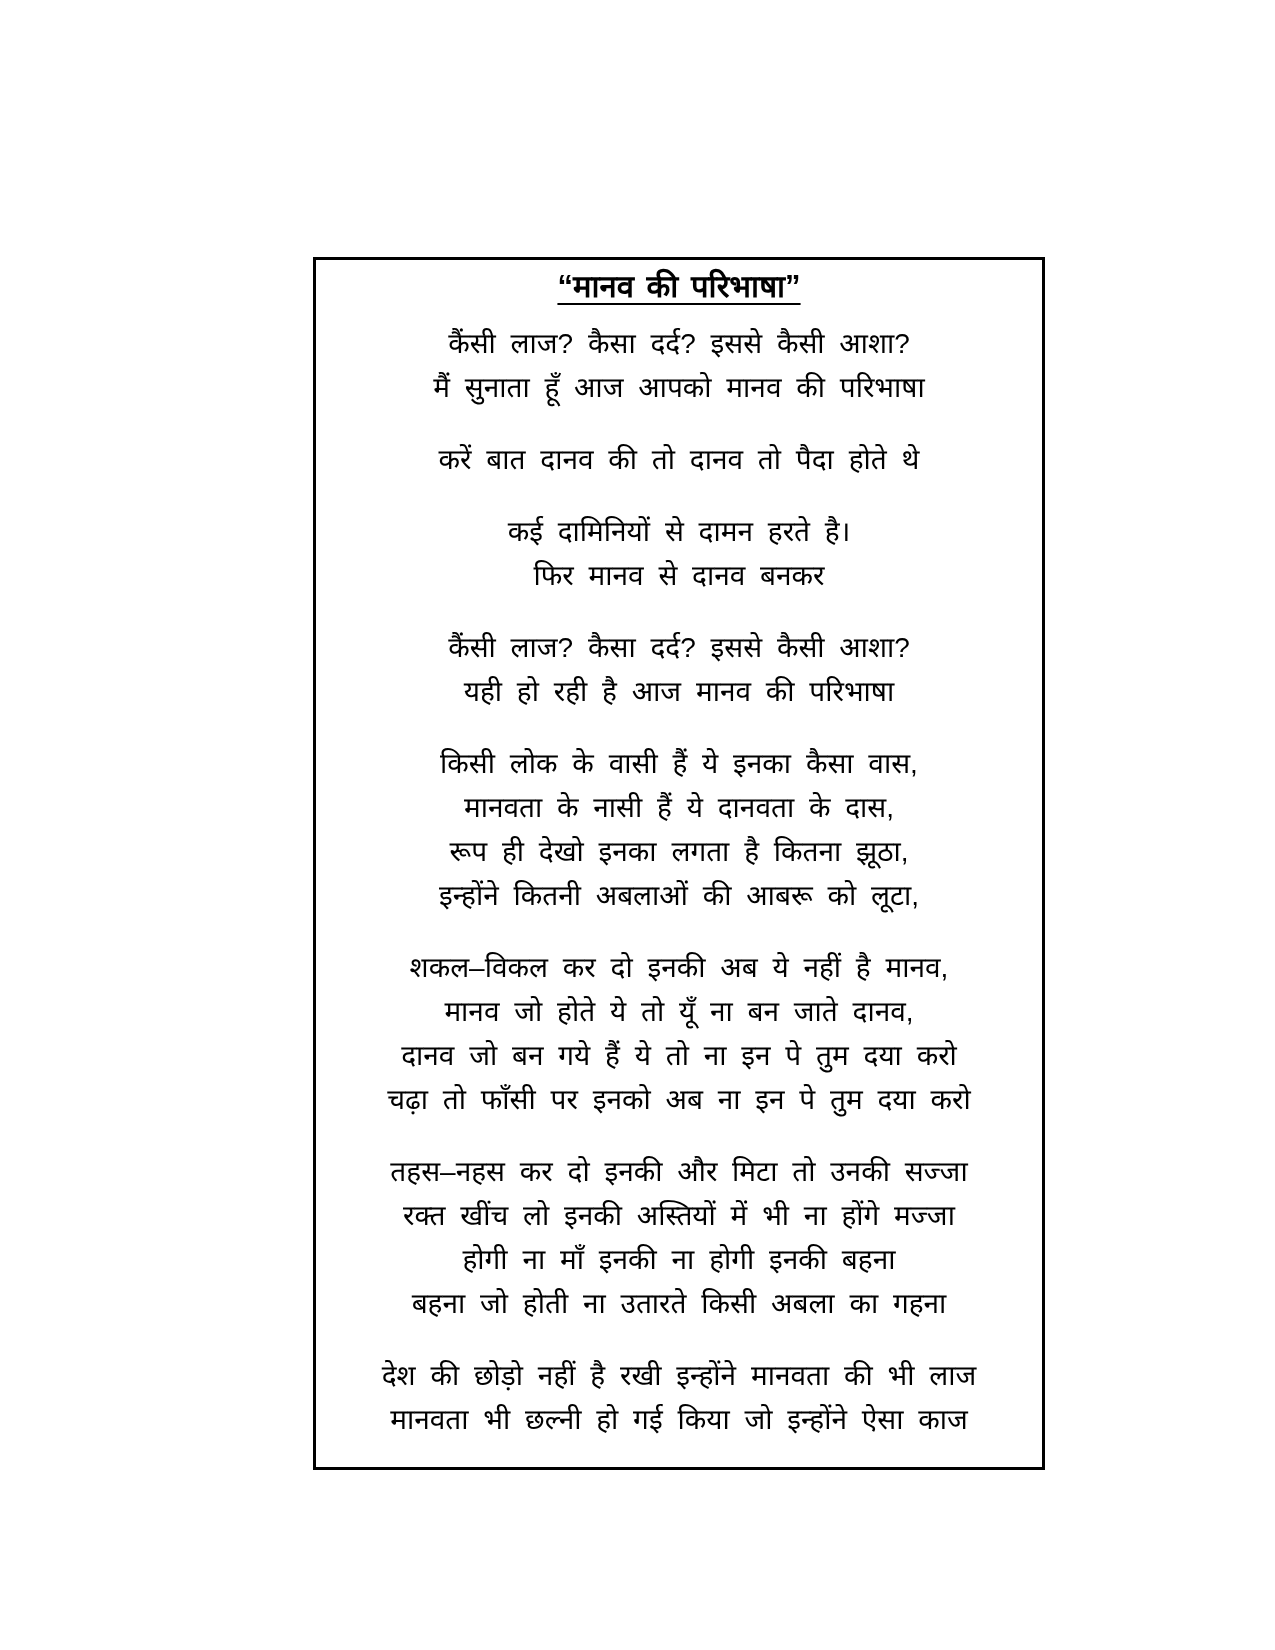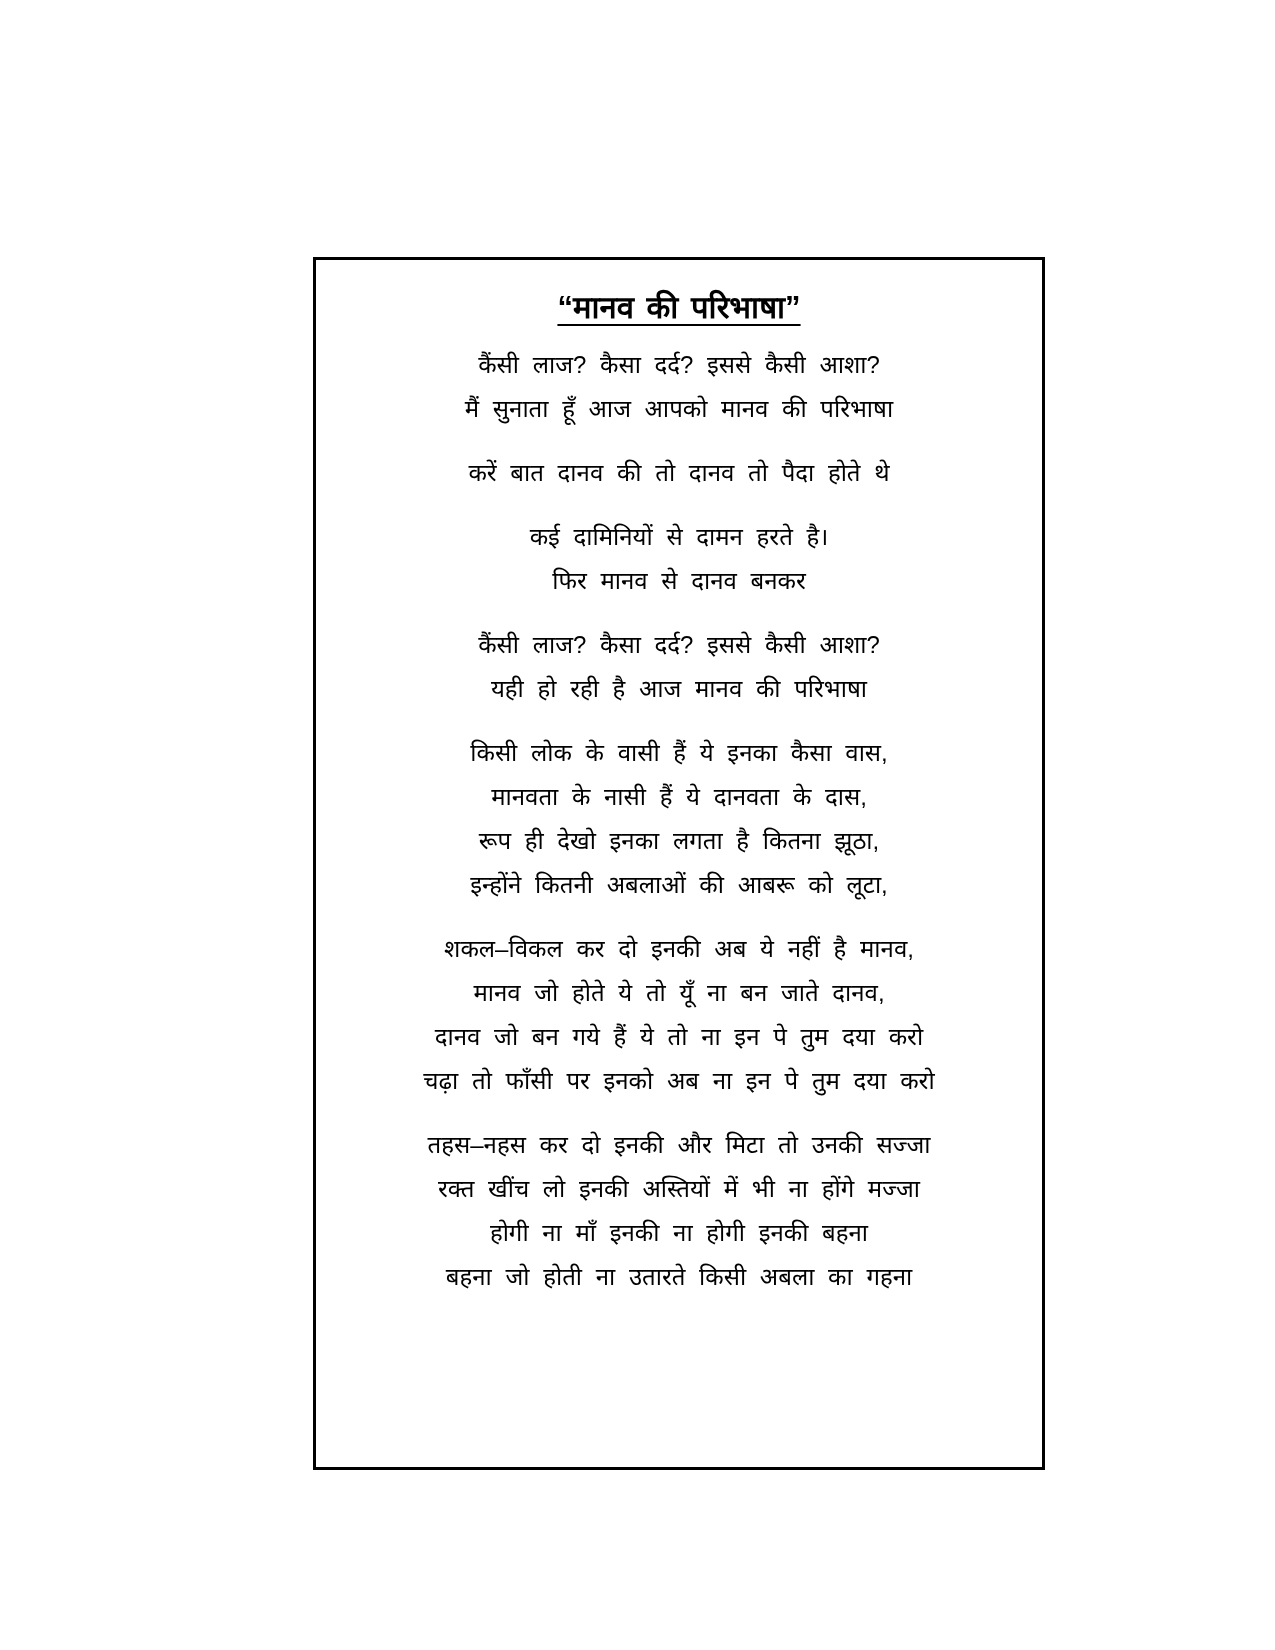--- a/index.html
+++ b/index.html
@@ -17,45 +17,45 @@
   .text-box {
     position: absolute;
     left: 313px;
     top: 257px;
     width: 732px;
     height: 1213px;
     box-sizing: border-box;
     border: 3px solid #000000;
     background: #ffffff;
     text-align: center;
-    padding-top: 23px;
+    padding-top: 2px;
     overflow: hidden;
   }
   .title-row {
     text-align: center;
   }
   .poem-title {
     display: inline-block;
     margin: 2px 0 0 0;
     font-size: 31px;
     font-weight: bold;
     text-decoration: underline;
     text-decoration-thickness: 2px;
     text-underline-offset: 6px;
     word-spacing: 4px;
   }
   .stanza {
-    margin-top: 20px;
+    margin-top: 28px;
   }
   .stanza.first {
     margin-top: 16px;
   }
   .poem-line {
     margin: 0;
-    font-size: 24px;
+    font-size: 28px;
     line-height: 44px;
     word-spacing: 7px;
     white-space: nowrap;
   }
 </style>
 </head>
 <body>
 
 <div class="text-box">
 
@@ -96,14 +96,18 @@
     <p class="poem-line">चढ़ा तो फाँसी पर इनको अब ना इन पे तुम दया करो</p>
   </div>
 
   <div class="stanza">
     <p class="poem-line">तहस–नहस कर दो इनकी और मिटा तो उनकी सज्जा</p>
     <p class="poem-line">रक्त खींच लो इनकी अस्तियों में भी ना होंगे मज्जा</p>
     <p class="poem-line">होगी ना माँ इनकी ना होगी इनकी बहना</p>
     <p class="poem-line">बहना जो होती ना उतारते किसी अबला का गहना</p>
   </div>
 
+  <div class="stanza">
+    <p class="poem-line">देश की छोड़ो नहीं है रखी इन्होंने मानवता की भी लाज</p>
+    <p class="poem-line">मानवता भी छल्नी हो गई किया जो इन्होंने ऐसा काज</p>
+  </div>
 
 </div>
 
 </body></html>

